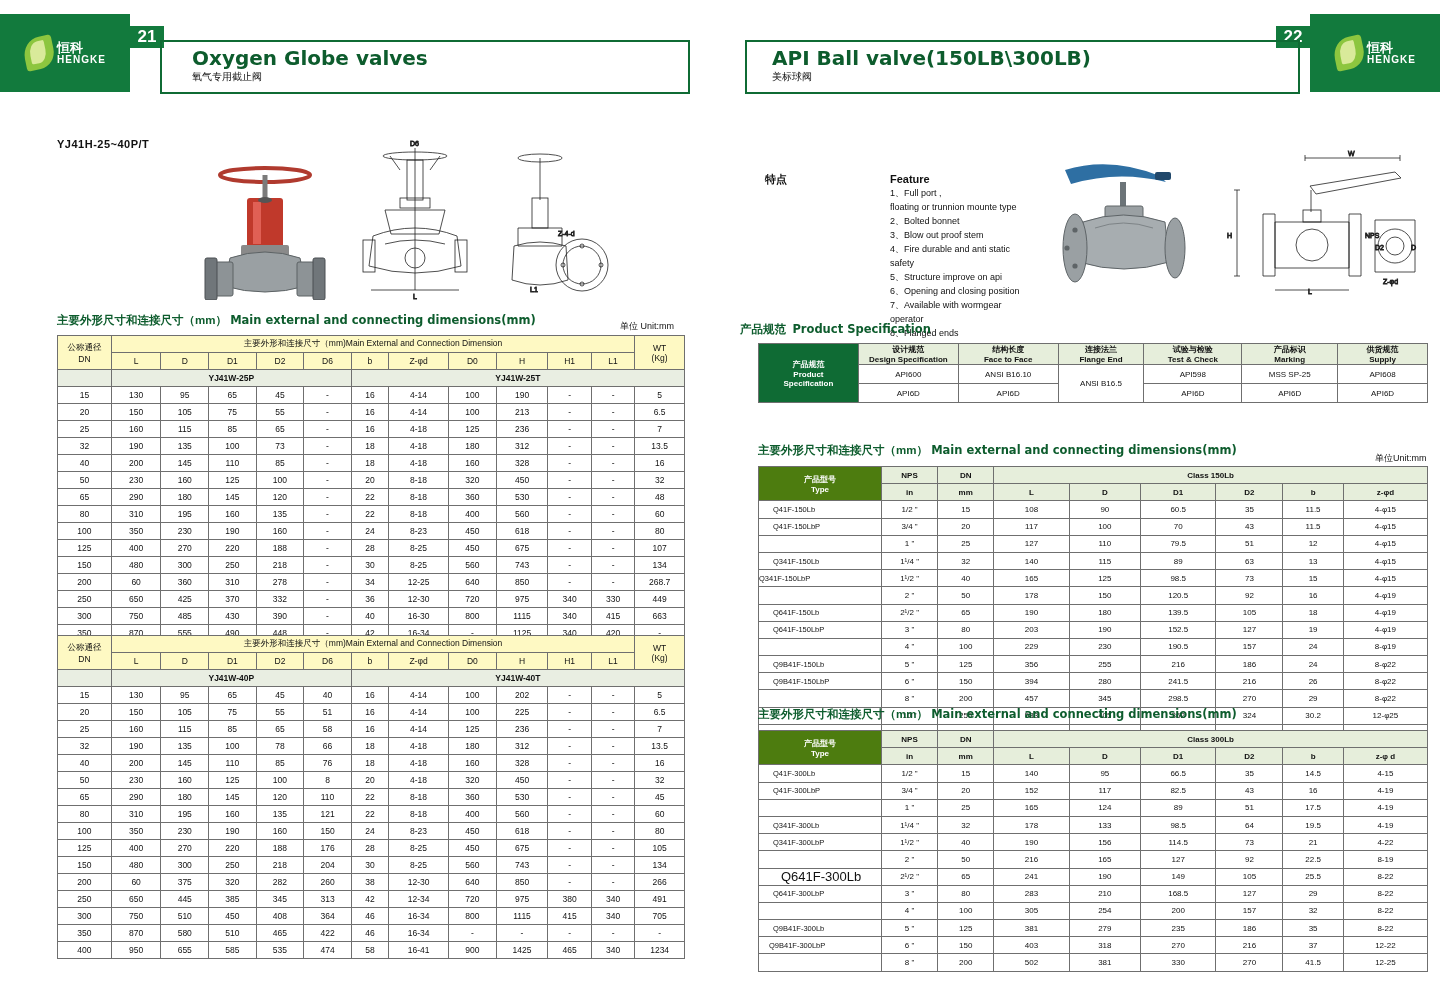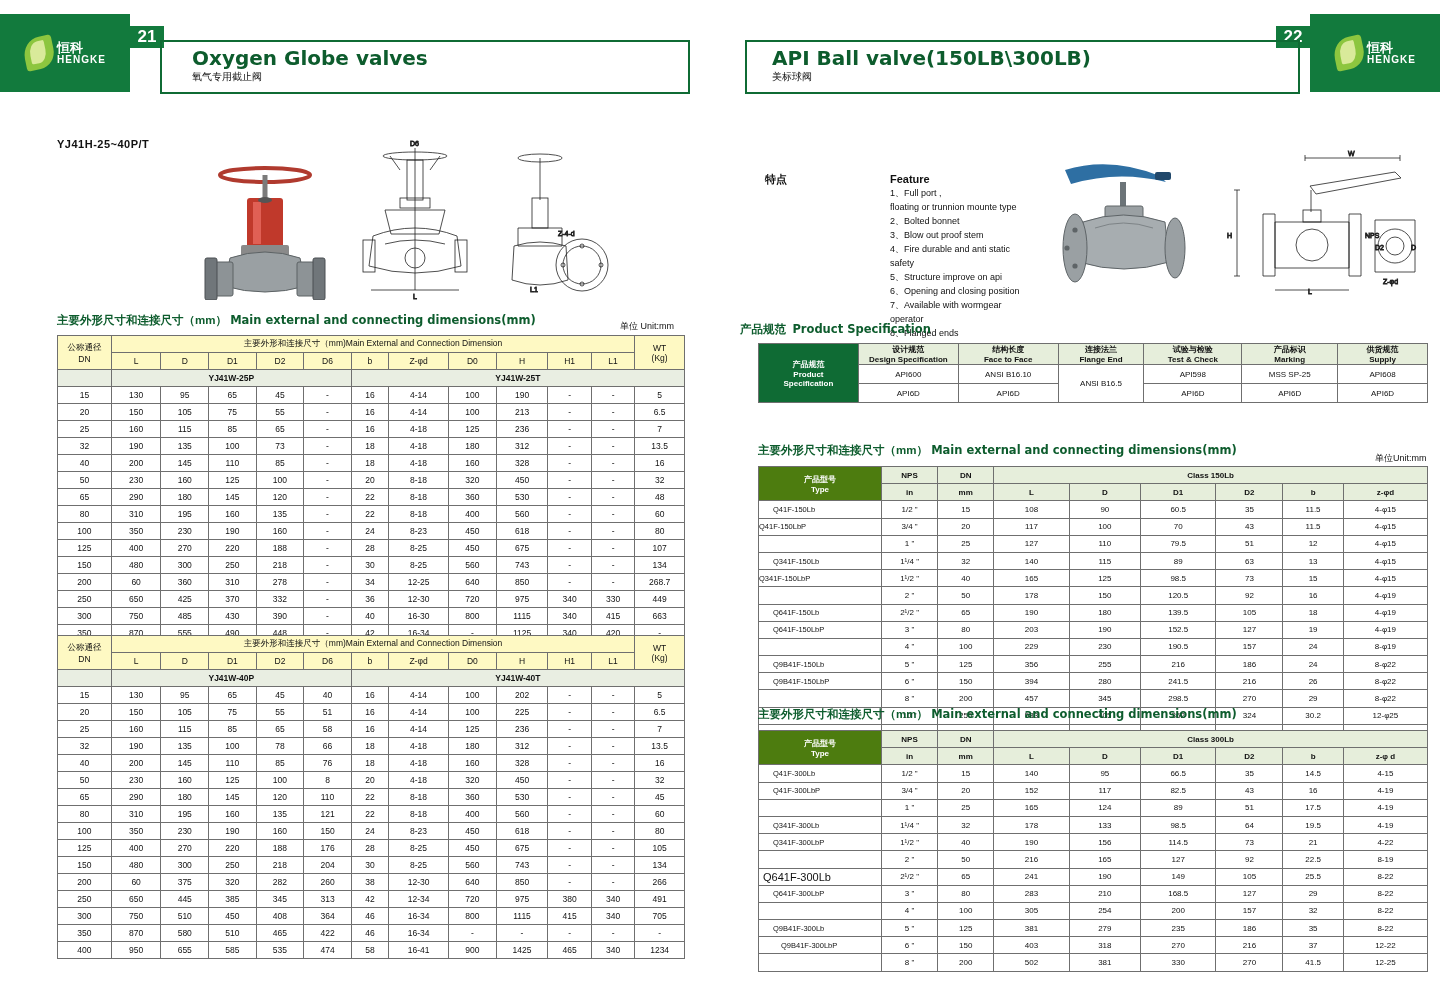--- a/index.html
+++ b/index.html
@@ -896,21 +896,21 @@
           <td>1/2 "</td>
           <td>15</td>
           <td>108</td>
           <td>90</td>
           <td>60.5</td>
           <td>35</td>
           <td>11.5</td>
           <td>4-φ15</td>
         </tr>
         <tr>
-          <td style="text-align:left;font-size:7.5px;">Q41F-150LbP</td>
+          <td style="text-align:left;padding-left:14px;font-size:7.5px;">Q41F-150LbP</td>
           <td>3/4 "</td>
           <td>20</td>
           <td>117</td>
           <td>100</td>
           <td>70</td>
           <td>43</td>
           <td>11.5</td>
           <td>4-φ15</td>
         </tr>
         <tr>
@@ -1141,21 +1141,21 @@
           <td>2 "</td>
           <td>50</td>
           <td>216</td>
           <td>165</td>
           <td>127</td>
           <td>92</td>
           <td>22.5</td>
           <td>8-19</td>
         </tr>
         <tr>
-          <td style="text-align:left;padding-left:4px;font-size:11px;">Q641F-300Lb</td>
+          <td style="text-align:left;padding-left:22px;font-size:13px;">Q641F-300Lb</td>
           <td>2¹/2 "</td>
           <td>65</td>
           <td>241</td>
           <td>190</td>
           <td>149</td>
           <td>105</td>
           <td>25.5</td>
           <td>8-22</td>
         </tr>
         <tr>
@@ -1185,21 +1185,21 @@
           <td>5 "</td>
           <td>125</td>
           <td>381</td>
           <td>279</td>
           <td>235</td>
           <td>186</td>
           <td>35</td>
           <td>8-22</td>
         </tr>
         <tr>
-          <td style="text-align:left;padding-left:22px;font-size:7.5px;">Q9B41F-300LbP</td>
+          <td style="text-align:left;padding-left:10px;font-size:7.5px;">Q9B41F-300LbP</td>
           <td>6 "</td>
           <td>150</td>
           <td>403</td>
           <td>318</td>
           <td>270</td>
           <td>216</td>
           <td>37</td>
           <td>12-22</td>
         </tr>
         <tr>

